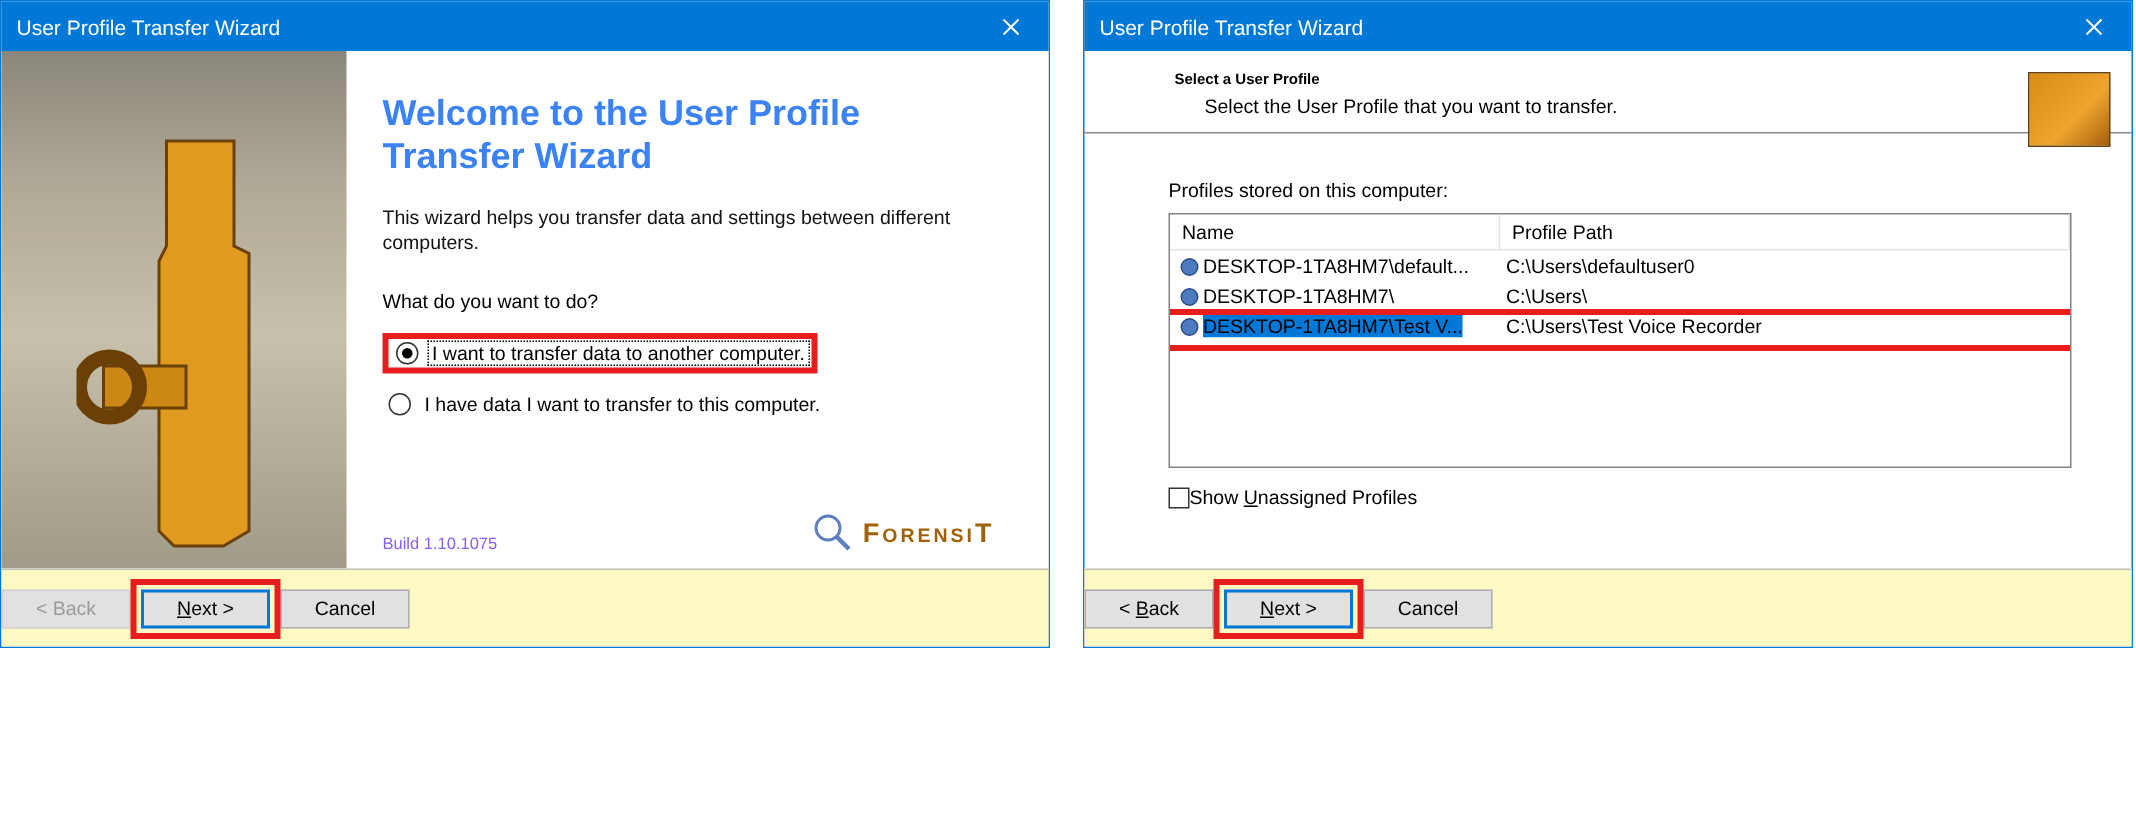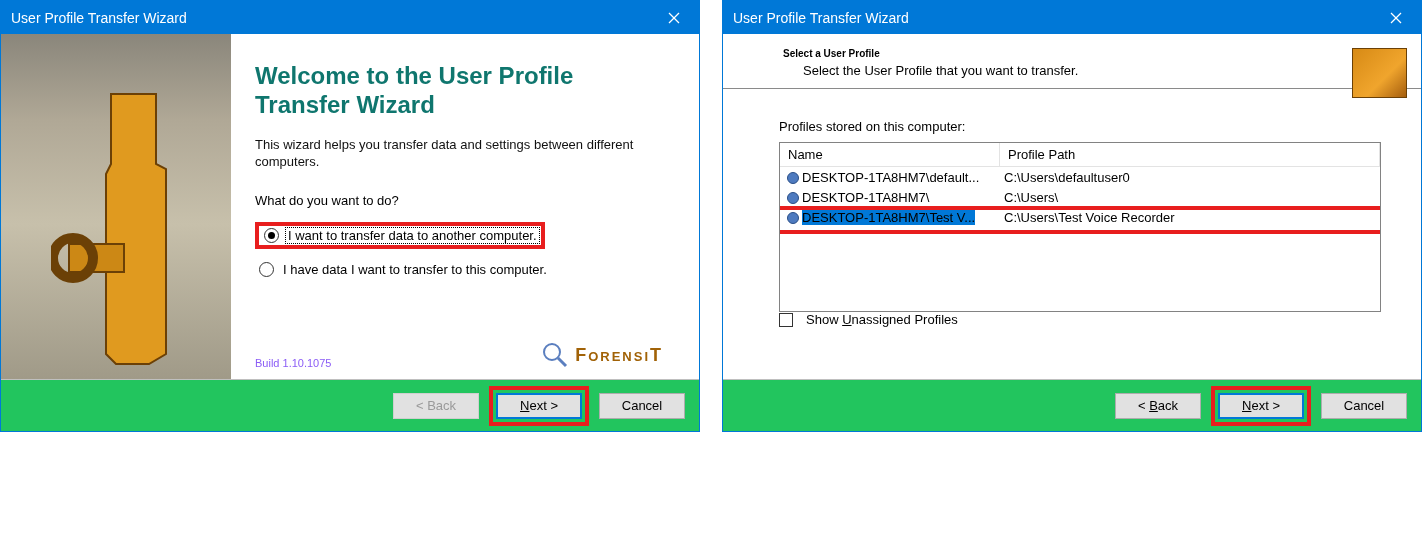--- a/index.html
+++ b/index.html
@@ -5,32 +5,32 @@
     * { box-sizing: border-box; margin: 0; padding: 0; }
     body { font-family: "Segoe UI", Tahoma, sans-serif; font-size: 13px; background: #fff; display: flex; gap: 22px; padding: 0; }
     .window { width: 700px; border: 1px solid #0078d7; background: #fff; height: 432px; display: flex; flex-direction: column; }
     .titlebar { height: 33px; background: #0078d7; color: #fff; display: flex; align-items: center; padding-left: 10px; font-size: 14px; }
     .titlebar .title { flex: 1; }
     .titlebar .close { width: 50px; height: 33px; display: flex; align-items: center; justify-content: center; cursor: pointer; }
     .titlebar .close svg { width: 12px; height: 12px; }
     .body { flex: 1; display: flex; background: #fff; }
     .sidebar-img { width: 230px; background: linear-gradient(180deg, #8a867b 0%, #b0a896 25%, #c7c0ab 55%, #a09a88 100%); position: relative; overflow: hidden; }
     .content { flex: 1; padding: 28px 36px 10px 24px; position: relative; }
-    .h1 { font-family: Arial, sans-serif; font-size: 24px; font-weight: bold; line-height: 1.2; color: #0f766e; margin-bottom: 16px; }
+    .h1 { font-family: Arial, sans-serif; font-size: 24px; font-weight: bold; line-height: 1.2; color: #3b82f6; margin-bottom: 16px; }
     .para { font-size: 13px; color: #111; line-height: 1.35; margin-bottom: 22px; }
     .question { font-size: 13px; margin-bottom: 14px; }
     .radio-row { display: flex; align-items: center; margin-bottom: 12px; padding-left: 4px; }
     .radio { width: 15px; height: 15px; border: 1px solid #333; border-radius: 50%; display: inline-flex; align-items: center; justify-content: center; margin-right: 6px; background: #fff; }
     .radio.checked::after { content: ""; width: 7px; height: 7px; background: #000; border-radius: 50%; }
     .radio-label { border: 1px dotted transparent; padding: 0 2px; }
     .radio-label.focused { border-color: #000; }
     .build { position: absolute; left: 24px; bottom: 10px; font-size: 11px; color: #8b5cf6; }
     .brand { position: absolute; right: 36px; bottom: 10px; display: flex; align-items: center; gap: 6px; }
     .brand-text { font-family: "Arial Black", Arial, sans-serif; font-weight: bold; letter-spacing: 2px; font-size: 18px; color: #a16207; font-variant: small-caps; }
-    .footer { border-top: 1px solid #bfbfbf; height: 52px; display: flex; align-items: center; justify-content: flex-end; padding-right: 14px; gap: 10px; background: #22c55e; }
+    .footer { border-top: 1px solid #bfbfbf; height: 52px; display: flex; align-items: center; justify-content: flex-start; padding-right: 14px; background: #fef9c3; }
     .btn { min-width: 86px; height: 26px; padding: 0 14px; background: #e1e1e1; border: 1px solid #adadad; font-size: 13px; display: inline-flex; align-items: center; justify-content: center; cursor: pointer; }
     .btn.disabled { color: #9a9a9a; cursor: default; border-color: #cfcfcf; }
     .btn.primary { border: 2px solid #0078d7; }
     .red-box { border: 4px solid #e81e1e; position: absolute; pointer-events: none; }
     .u { text-decoration: underline; }
     .header-area { padding: 14px 20px 10px 60px; position: relative; border-bottom: 1px solid #8a8a8a; display: flex; }
     .header-text .hdr-title { font-weight: bold; font-size: 10px; margin-bottom: 4px; }
     .header-text .hdr-sub { font-size: 13px; padding-left: 20px; }
     .header-icon { width: 55px; height: 50px; position: absolute; right: 14px; top: 14px; background: linear-gradient(135deg, #d78a15 0%, #f0a52d 60%, #a55e0e 100%); border: 1px solid #6b4006; }
     .pane { padding: 30px 40px 10px 56px; flex: 1; }
@@ -42,21 +42,21 @@
     .lv-col.path { flex: 1; }
     .lv-body { flex: 1; overflow: hidden; position: relative; }
     .lv-row { display: flex; height: 20px; align-items: center; }
     .lv-cell { padding: 0 4px; font-size: 13px; white-space: nowrap; overflow: hidden; text-overflow: ellipsis; }
     .lv-cell.name { width: 220px; display: flex; align-items: center; }
     .lv-cell.path { flex: 1; }
     .lv-row.selected { }
     .lv-row.selected .lv-cell.name .txt { background: #0078d7; color: #000000; }
     .row-icon { width: 16px; height: 16px; margin-right: 2px; display: inline-block; position: relative; }
     .row-icon::before { content: ""; position: absolute; width: 10px; height: 10px; border-radius: 50%; background: #4e7abf; top: 3px; left: 3px; border: 1px solid #2a4f88; }
-    .check-row { display: flex; align-items: center; gap: 13px; }
+    .check-row { margin-top: 12px; display: flex; align-items: center; gap: 0; }
     .checkbox { width: 14px; height: 14px; border: 1px solid #333; background: #fff; }
     .red-inline { border: 4px solid #e81e1e; padding: 1px; display: inline-block; }
     .lightning { position: absolute; top: 40px; left: 50px; width: 130px; height: 360px; }
   </style>
 </head>
 <body>
 
 <div class="window">
   <div class="titlebar">
     <div class="title">User Profile Transfer Wizard</div>

